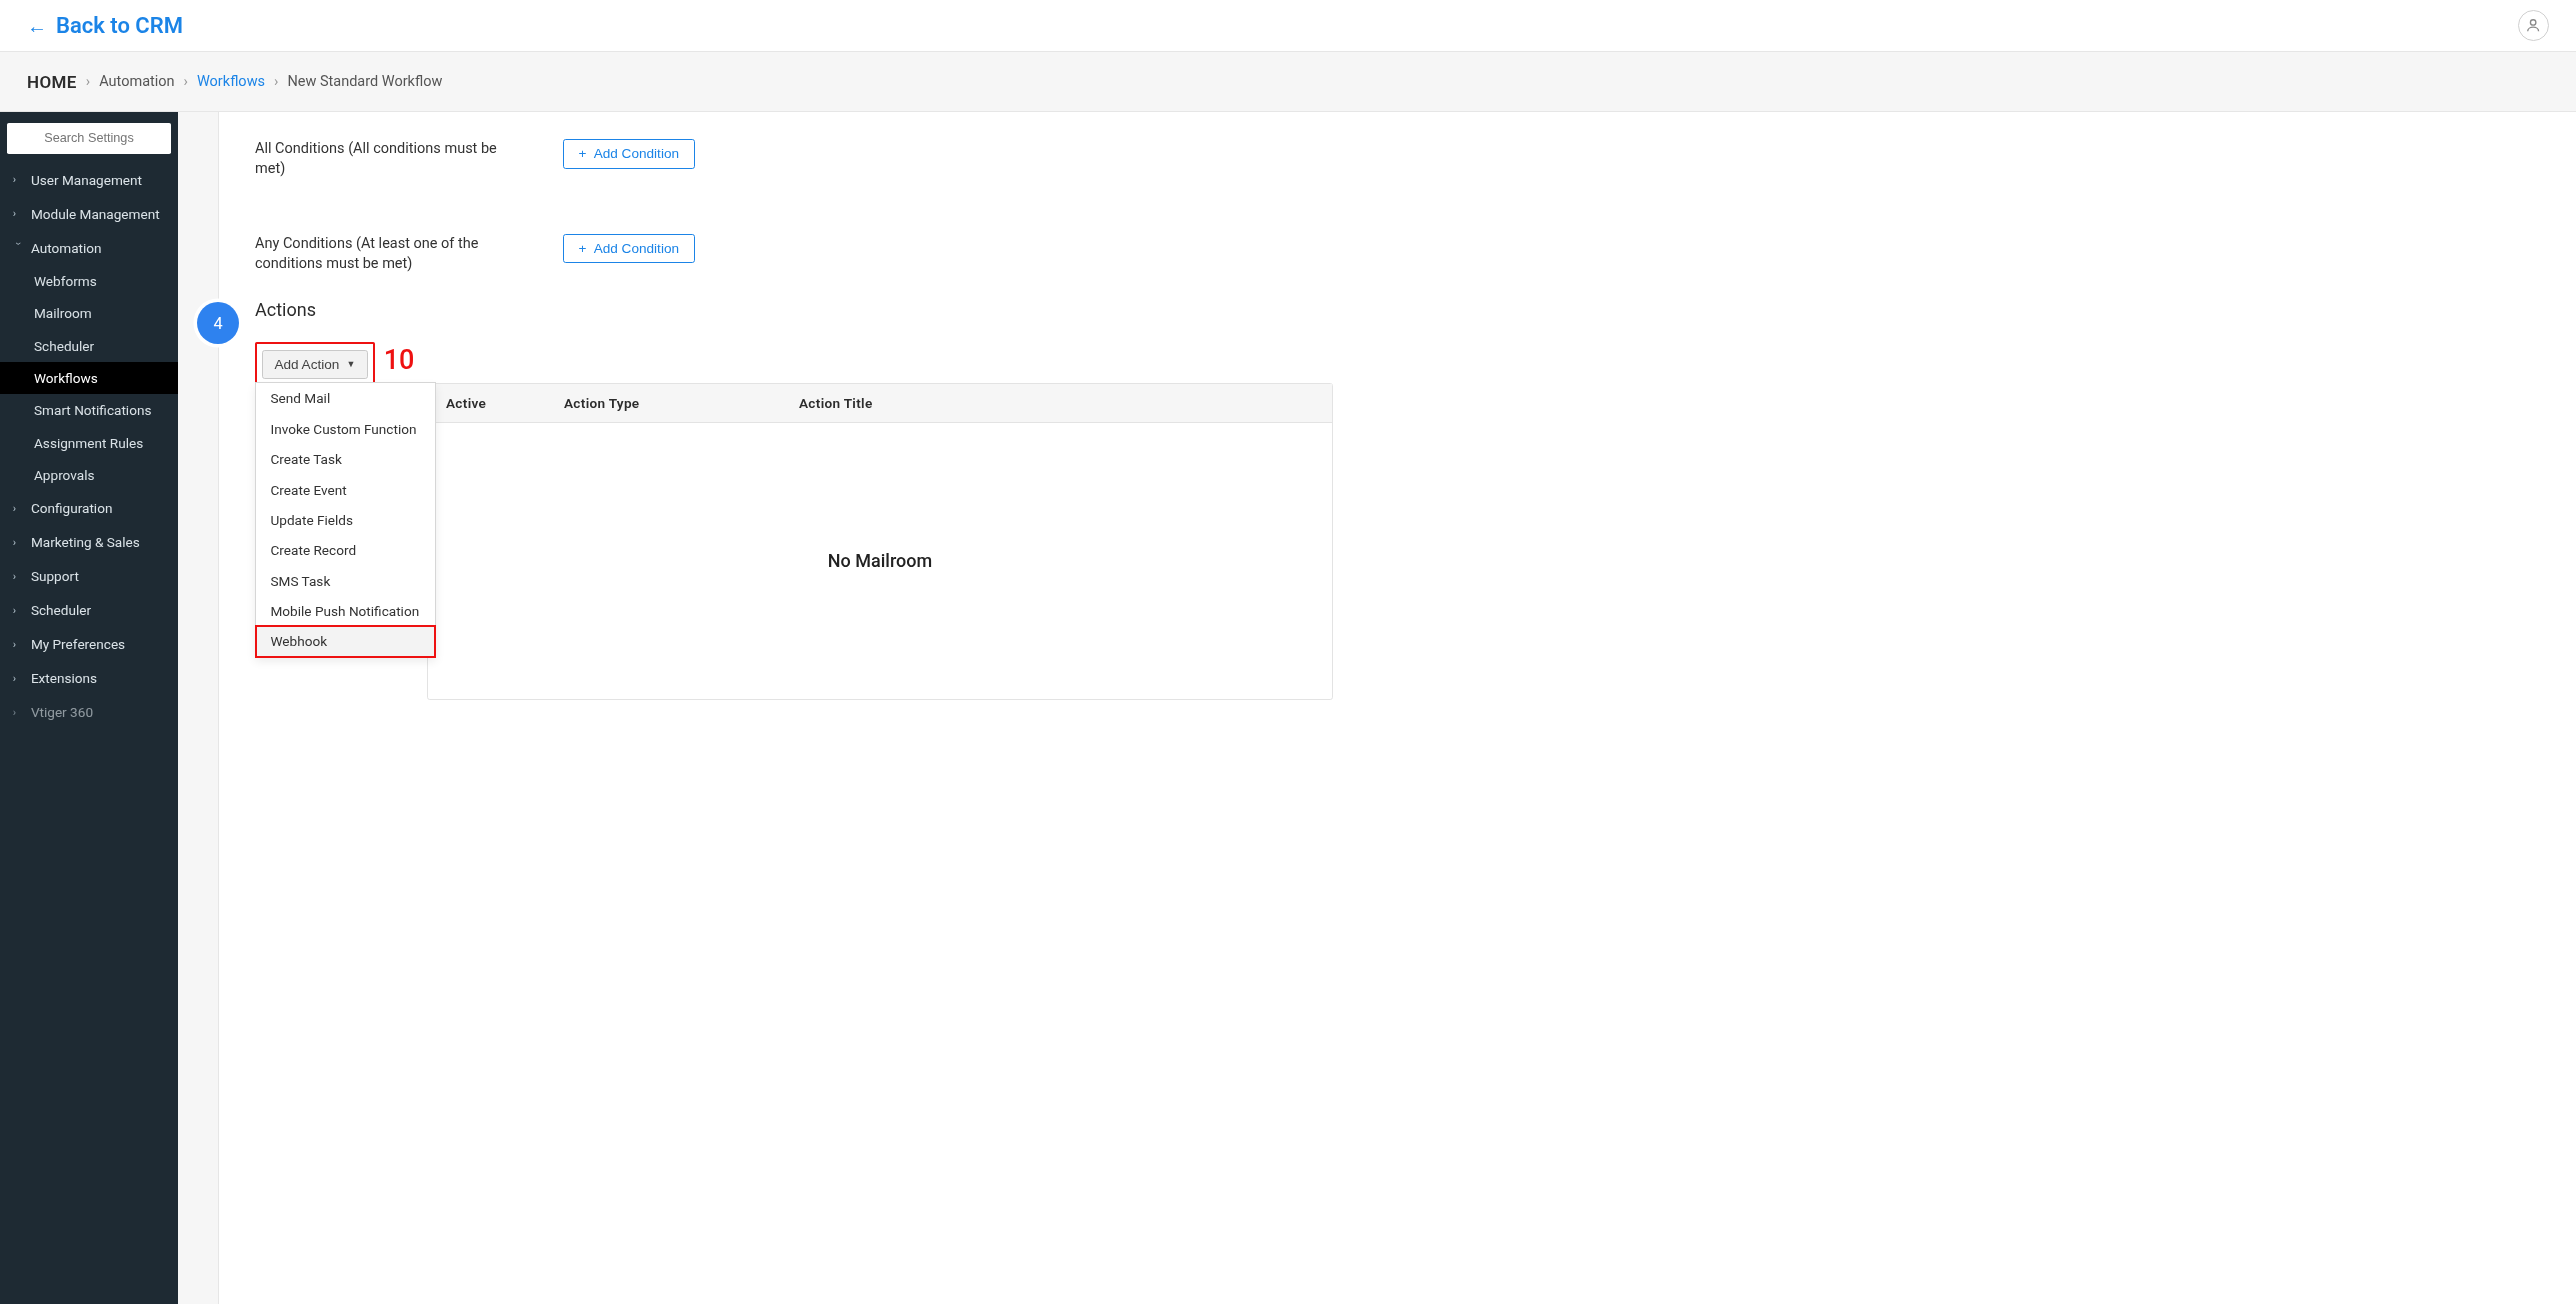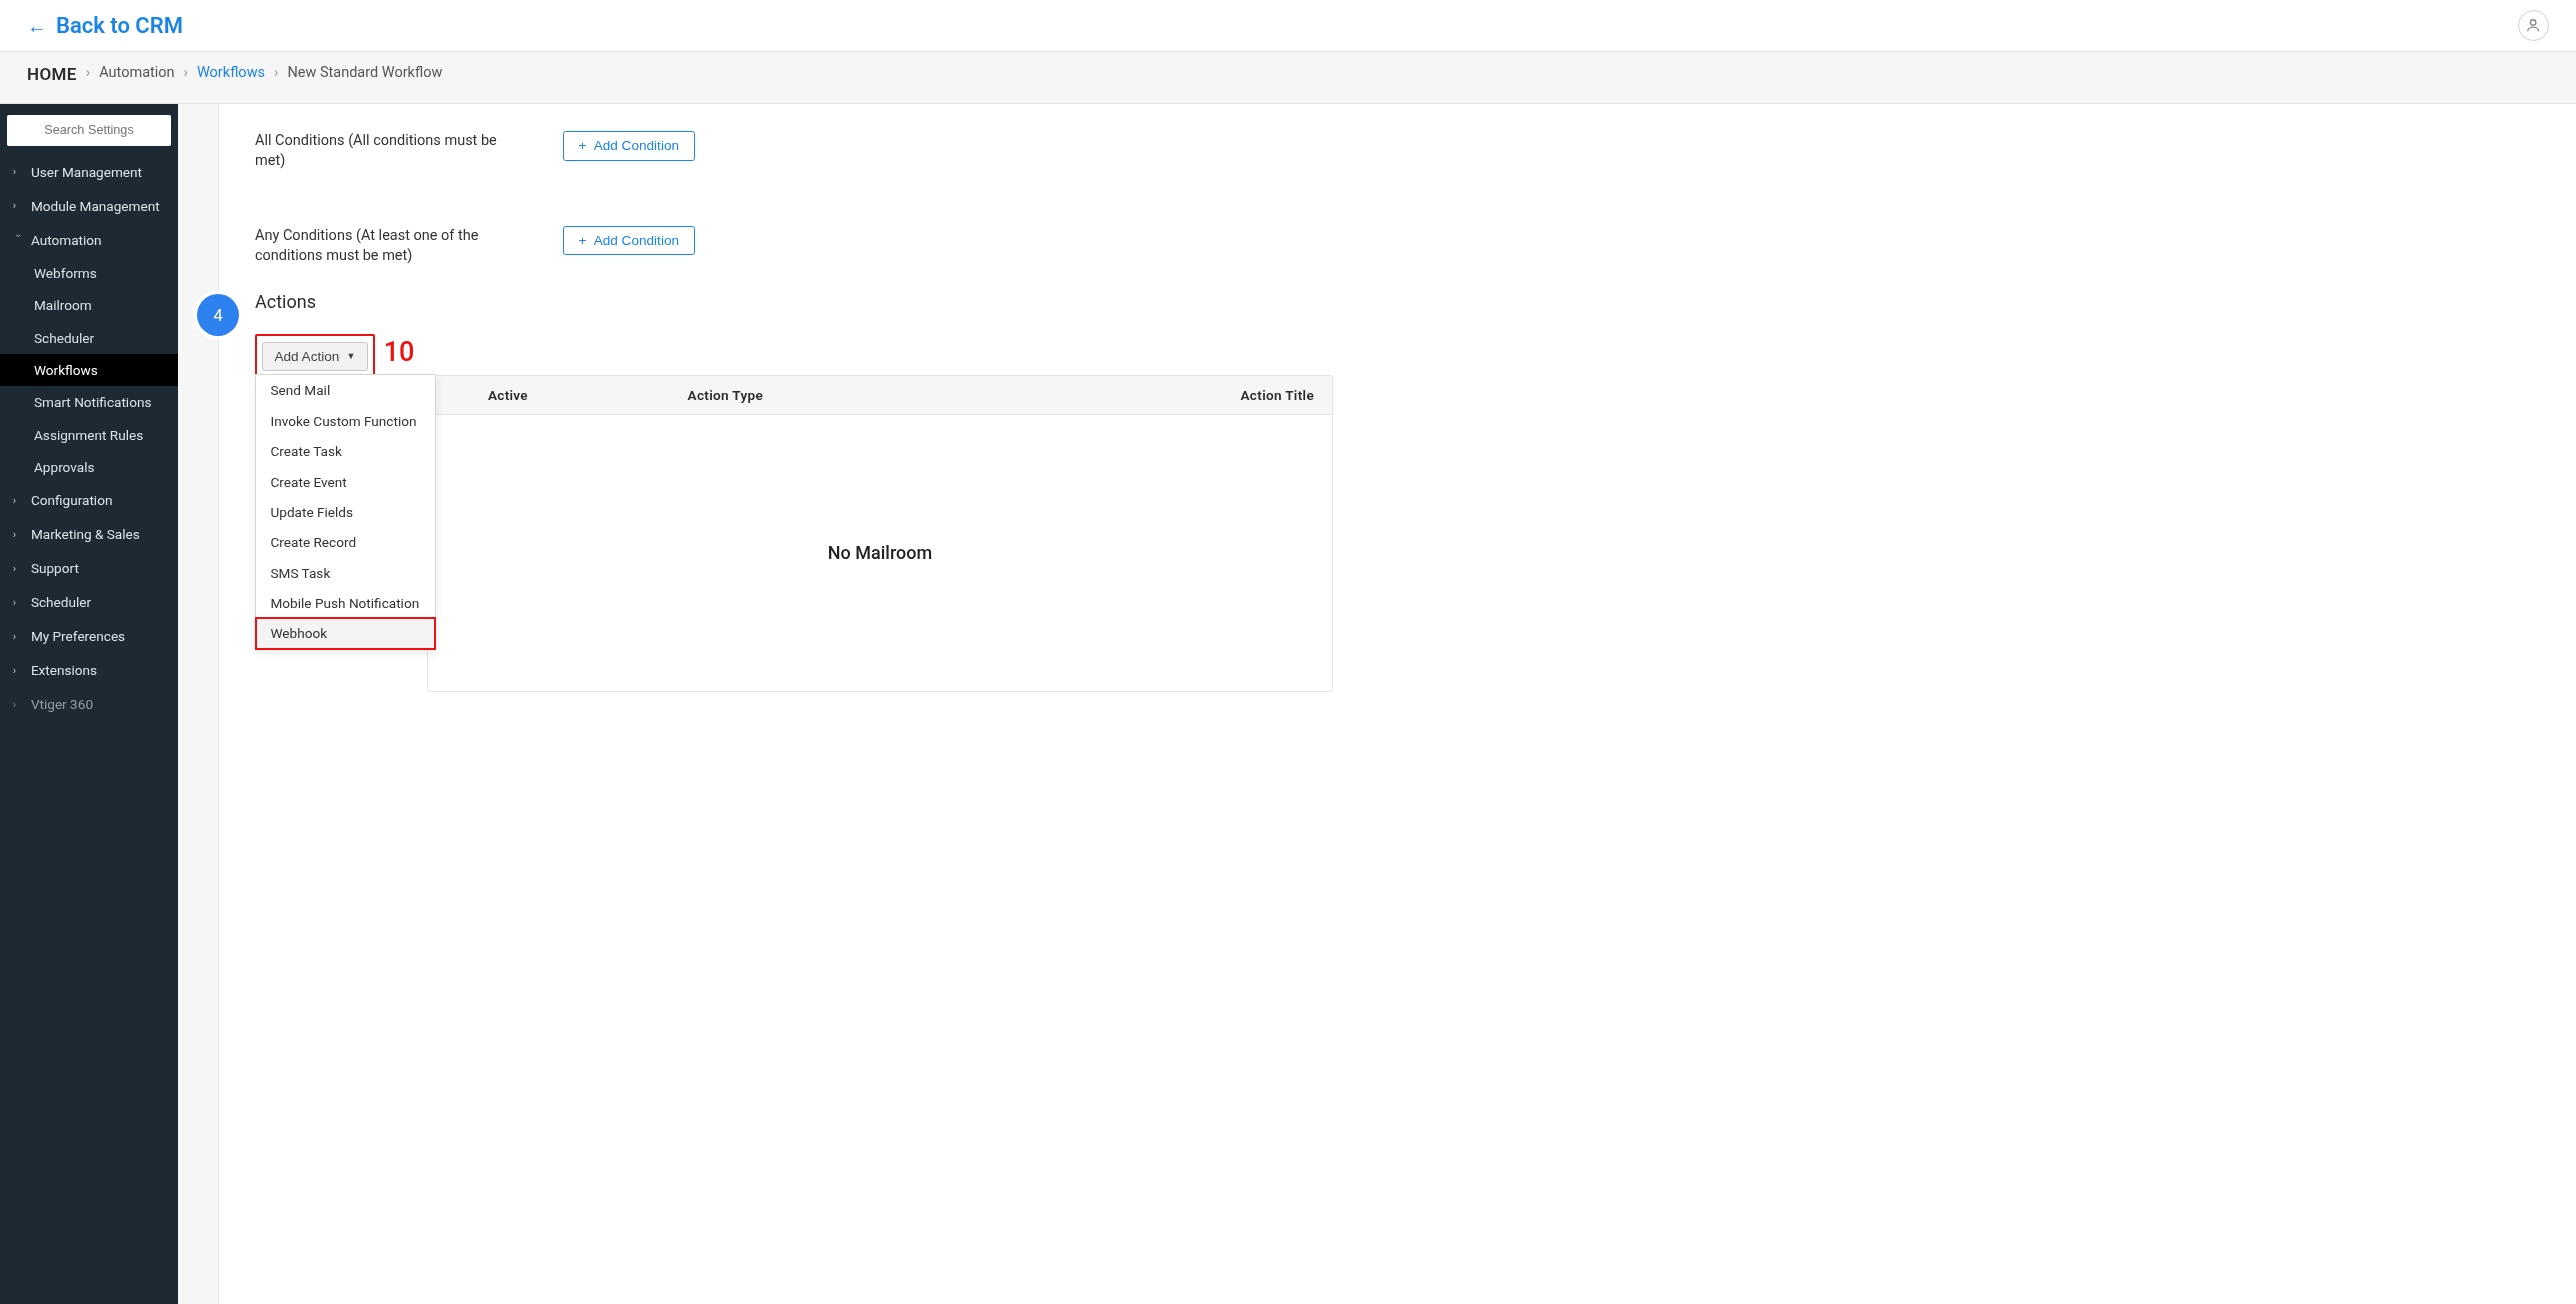--- a/index.html
+++ b/index.html
@@ -42,27 +42,27 @@
     border-radius: 50%;
     border: 0.9px solid #d0d0d0;
     display: flex;
     align-items: center;
     justify-content: center;
     color: #888;
   }
 
   
   .breadcrumbbar {
-    height: 53px;
+    height: 61px;
     background: #f6f6f6;
     border-top: 0.9px solid #e6e6e6;
     border-bottom: 0.9px solid #e6e6e6;
     display: flex;
-    align-items: flex-start;
-    padding: 12px 27px;
+    align-items: center;
+    padding: 4px 27px;
     font-size: 14.5px;
     color: #555;
     gap: 9px;
   }
   .breadcrumb-home {
     font-weight: 600;
     color: #2c2c2c;
     font-size: 17px;
     letter-spacing: 0.4px;
   }
@@ -242,21 +242,20 @@
   }
 
   .actions-table {
     margin-top: 12.7px;
     border: 0.9px solid #e3e3e3;
     border-radius: 2.7px;
     background: #fff;
     min-height: 317px;
     display: flex;
     flex-direction: column;
-    text-align: right;
   }
   .actions-table-head {
     display: flex;
     background: #f6f6f6;
     border-bottom: 0.9px solid #e3e3e3;
     font-weight: 600;
     color: #2c2c2c;
     letter-spacing: 0.3px;
   }
   .actions-table-head .col {

